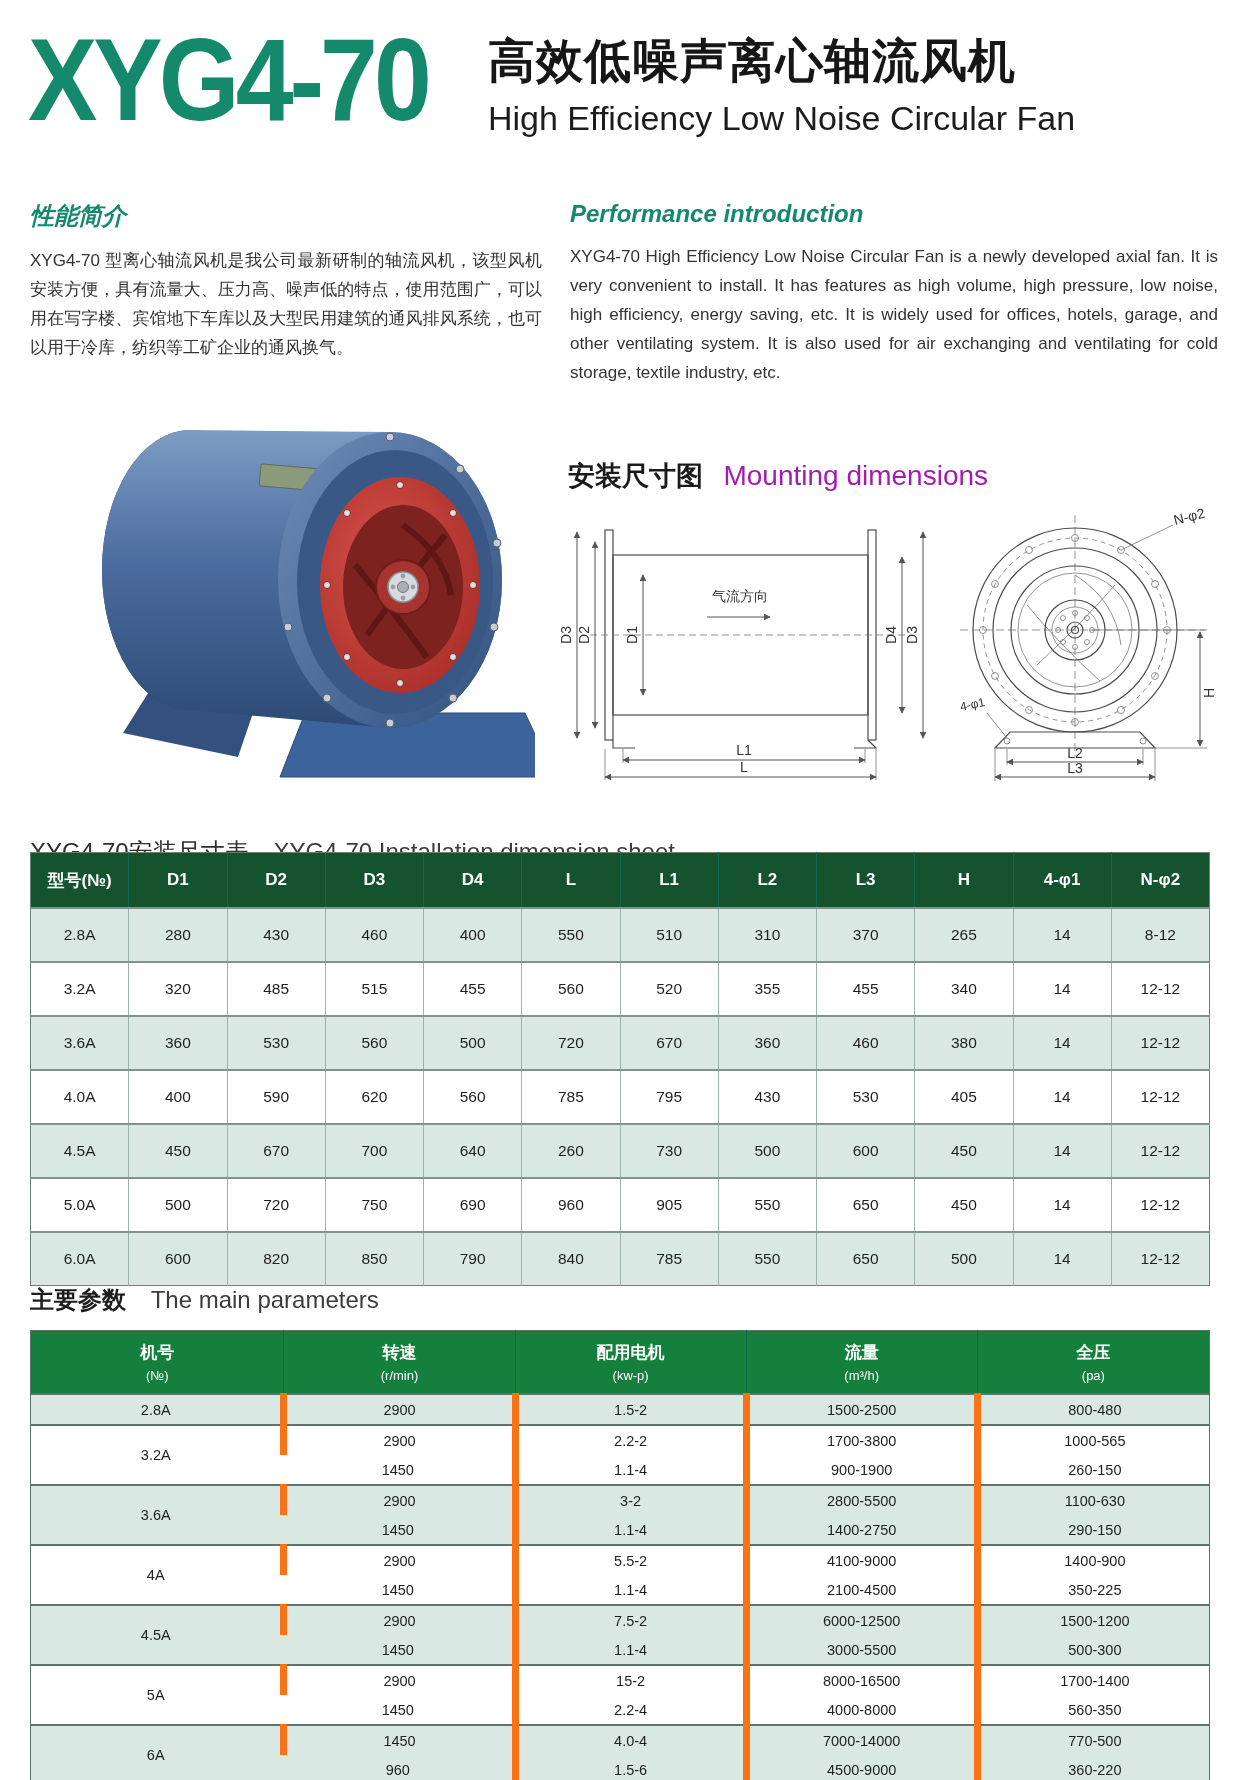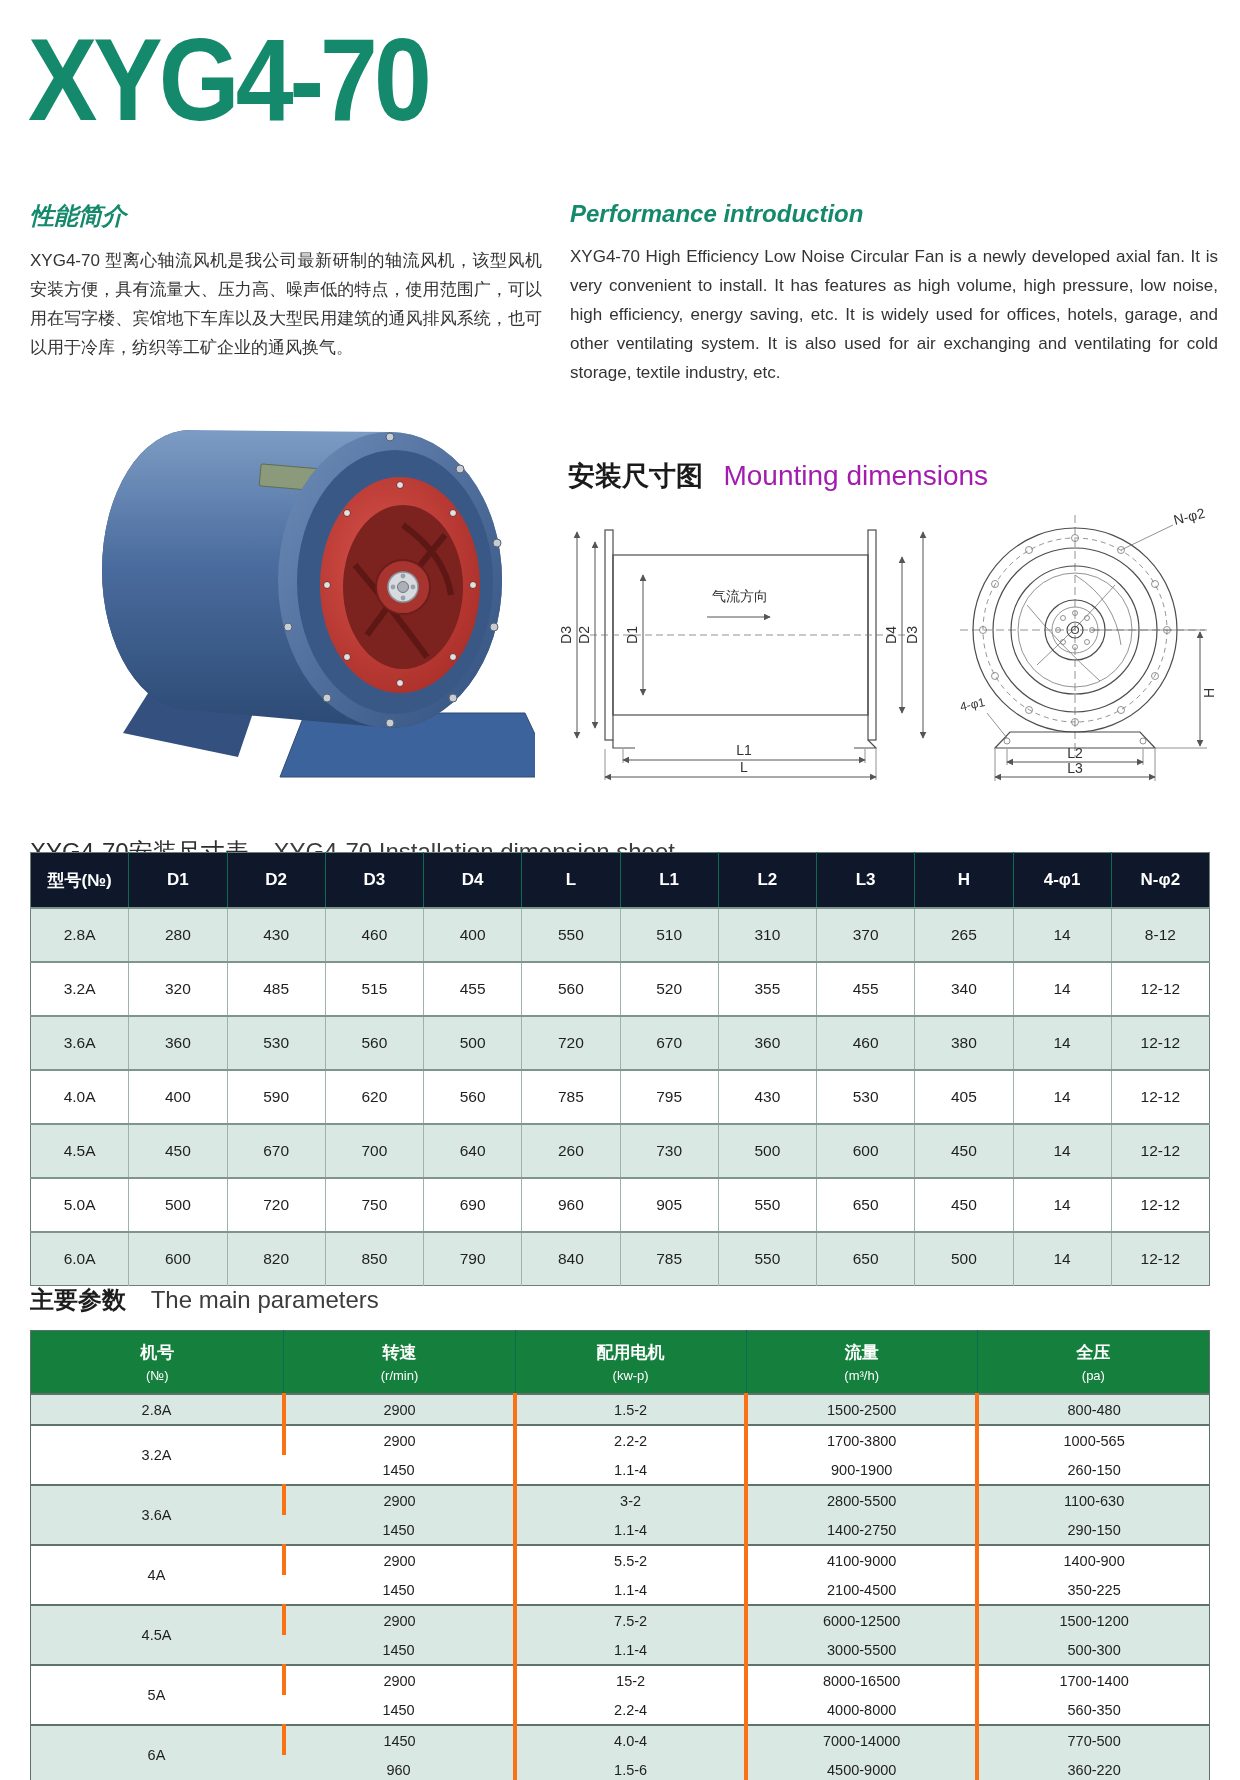--- a/index.html
+++ b/index.html
@@ -41,52 +41,56 @@
   .tbl-title{position:absolute; left:30px; font-size:24px; color:#333;}
   .tbl-title .zh{color:#2e2e2e;}
   .tbl-title .en{margin-left:18px; color:#3c3c3c;}
   .dim-title{top:836px;}
   .param-title{top:1284px;text-align:center;}
   .param-title .zh{font-weight:bold; color:#1d1d1d;}
   
   table{border-collapse:collapse; table-layout:fixed; text-align:center;}
   .dim-table{position:absolute; left:30px; top:852px; width:1180px; border:1px solid #6e8078;}
   .dim-table th{
-    background:#0f172a; color:#fff; font-size:17px; font-weight:bold;
+    background:#14532d; color:#fff; font-size:17px; font-weight:bold;
     height:52px; border-left:1px solid #0e6b52;
   }
   .dim-table td{
     height:50px; font-size:15.5px; color:#1f1f1f; background:#fff;
     border-left:1px solid #9db2aa; border-top:2px solid #7e948c;
   }
   .dim-table th:first-child,.dim-table td:first-child{border-left:none;}
   .dim-table tr.alt td{background:#d9e8e2;}
   
   .param-table{position:absolute; left:30px; top:1330px; width:1180px; border:1px solid #5e7068;}
   .param-table th{
     background:#15803d; color:#fff; height:60px;
     border-left:1px solid #0e6b52; vertical-align:middle;
   }
   .param-table th:first-child{border-left:none;}
   .param-table th .h1{font-size:17px; font-weight:bold;}
   .param-table th .h2{font-size:13px; font-weight:400; margin-top:4px;}
   .param-table td{
     height:27px; font-size:14.5px; color:#1f1f1f; background:#fff;
-    border-left:4px solid #f97316;
+    border-left:7px solid #f97316;
   }
   .param-table td:first-child{border-left:none;}
   .param-table tr.alt td{background:#d9e8e2;}
   .param-table tr.group-start td{border-top:2px solid #5f736b;}
 </style>
 </head>
 <body>
 
 <div class="page">
 
   <div class="brand">XYG4-70</div>
+  <div class="titles">
+    <div class="title-zh">高效低噪声离心轴流风机</div>
+    <div class="title-en">High Efficiency Low Noise Circular Fan</div>
+  </div>
 
   <section class="intro-zh">
     <h2 class="sec-h">性能简介</h2>
     <p>XYG4-70 型离心轴流风机是我公司最新研制的轴流风机，该型风机安装方便，具有流量大、压力高、噪声低的特点，使用范围广，可以用在写字楼、宾馆地下车库以及大型民用建筑的通风排风系统，也可以用于冷库，纺织等工矿企业的通风换气。</p>
   </section>
   <section class="intro-en">
     <h2 class="sec-h">Performance introduction</h2>
     <p>XYG4-70 High Efficiency Low Noise Circular Fan is a newly developed axial fan. It is very convenient to install. It has features as high volume, high pressure, low noise, high efficiency, energy saving, etc. It is widely used for offices, hotels, garage, and other ventilating system. It is also used for air exchanging and ventilating for cold storage, textile industry, etc.</p>
   </section>
 

